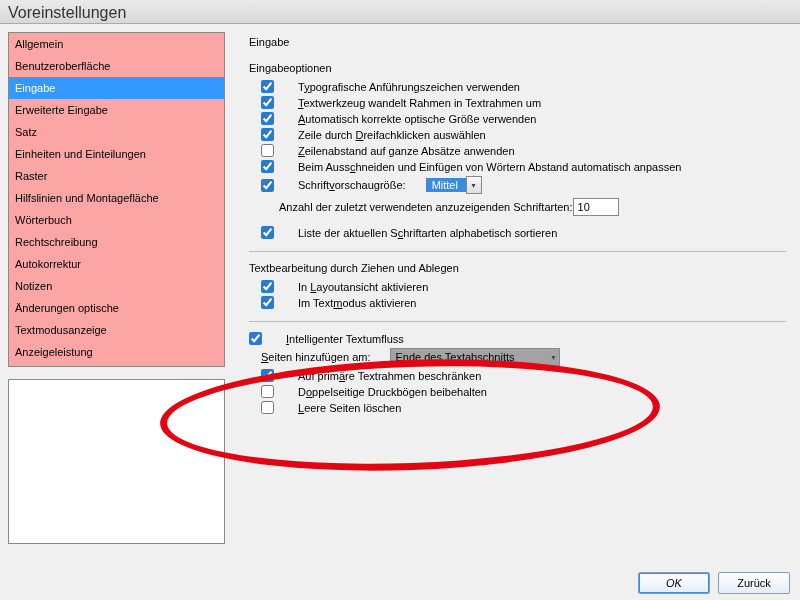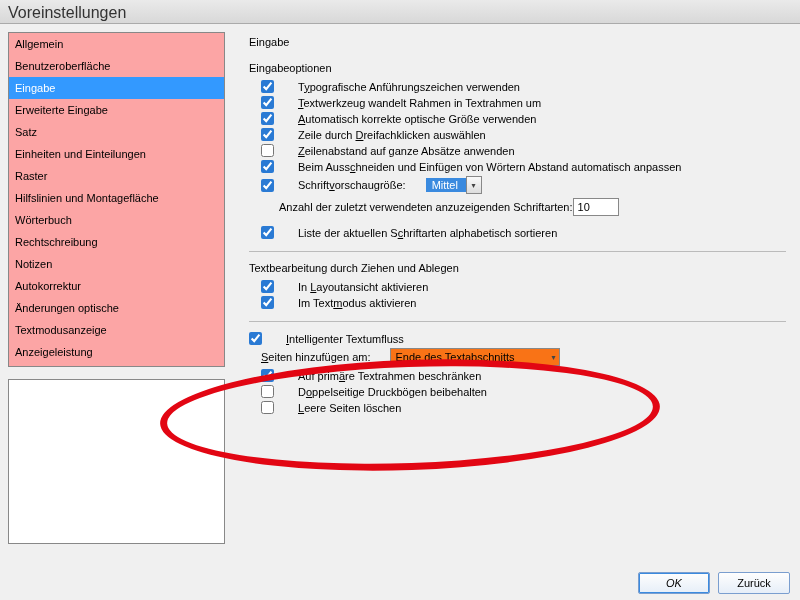--- a/index.html
+++ b/index.html
@@ -112,21 +112,21 @@
   .textfield {
     border: 1px solid #888;
     background: #fff;
     font-size: 11px;
     padding: 1px 4px;
     width: 46px;
     height: 18px;
   }
   .dropdown {
     border: 1px solid #888;
-    background: #f97316;
+    background: #a3a3a3;
     font-size: 11px;
     padding: 1px 4px;
     height: 18px;
     display: inline-flex;
     align-items: center;
     justify-content: space-between;
     min-width: 170px;
   }
   .dropdown .arrow { font-size: 8px; color:#444; margin-left: 8px; }
   hr.sep {
@@ -177,22 +177,22 @@
         <div class="listitem">Allgemein</div>
         <div class="listitem">Benutzeroberfläche</div>
         <div class="listitem selected">Eingabe</div>
         <div class="listitem">Erweiterte Eingabe</div>
         <div class="listitem">Satz</div>
         <div class="listitem">Einheiten und Einteilungen</div>
         <div class="listitem">Raster</div>
         <div class="listitem">Hilfslinien und Montagefläche</div>
         <div class="listitem">Wörterbuch</div>
         <div class="listitem">Rechtschreibung</div>
+        <div class="listitem">Autokorrektur</div>
         <div class="listitem">Notizen</div>
-        <div class="listitem">Autokorrektur</div>
         <div class="listitem">Änderungen optische</div>
         <div class="listitem">Textmodusanzeige</div>
         <div class="listitem">Anzeigeleistung</div>
         <div class="listitem">Schwarzdarstellung</div>
       </div>
     <div class="emptybox"></div>
   </div>
 
   <div class="main">
     <div class="page-title">Eingabe</div>

